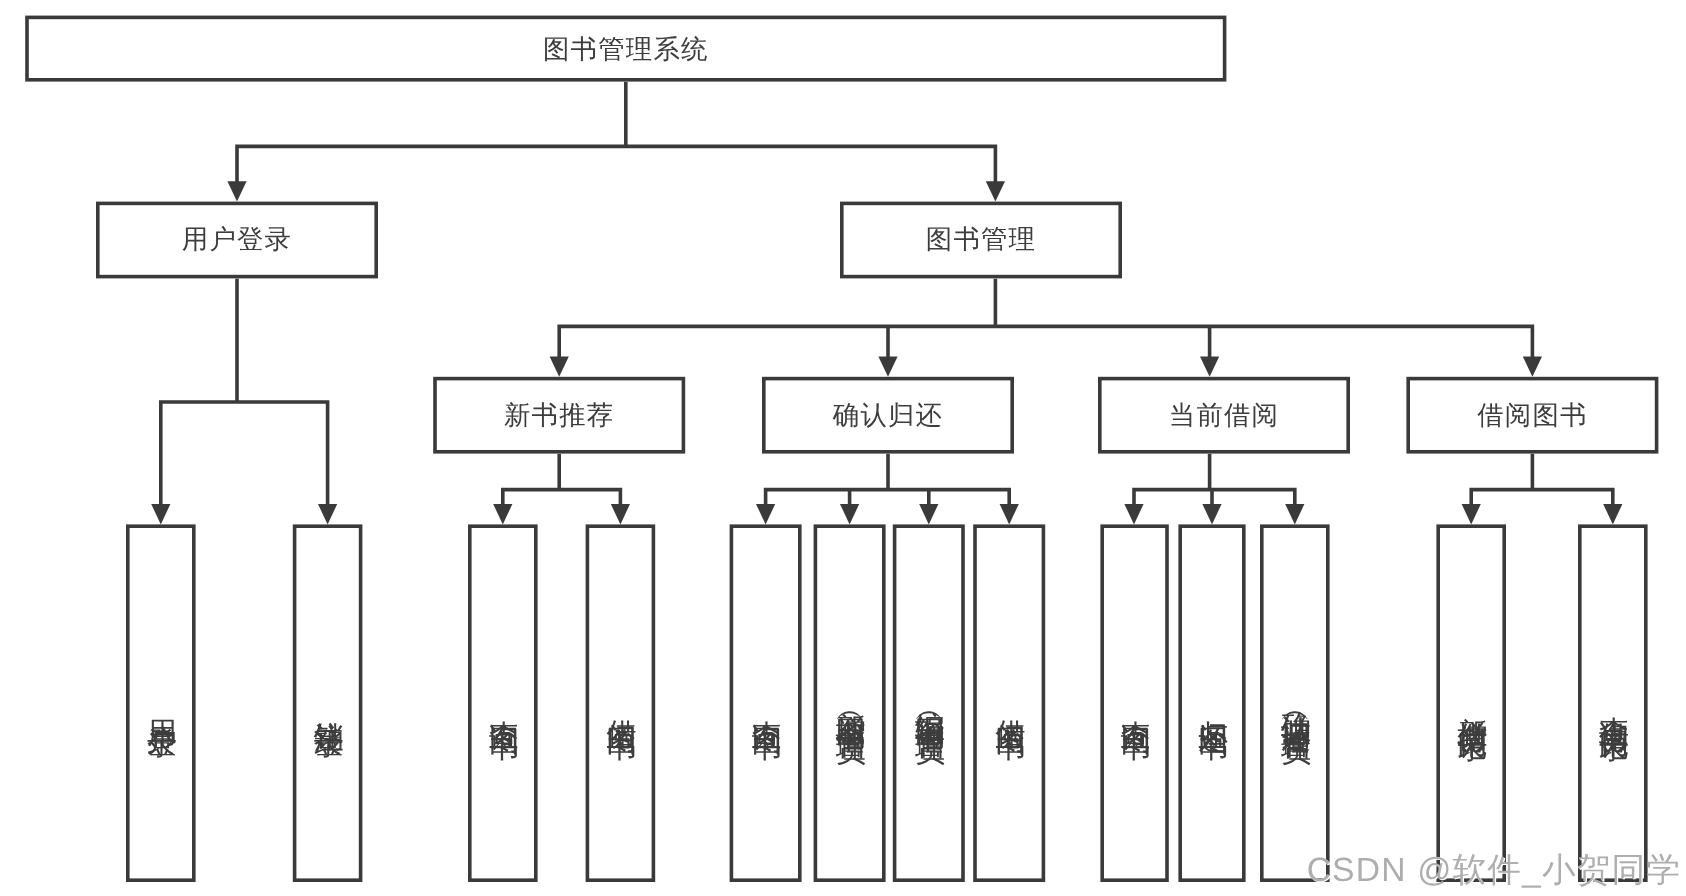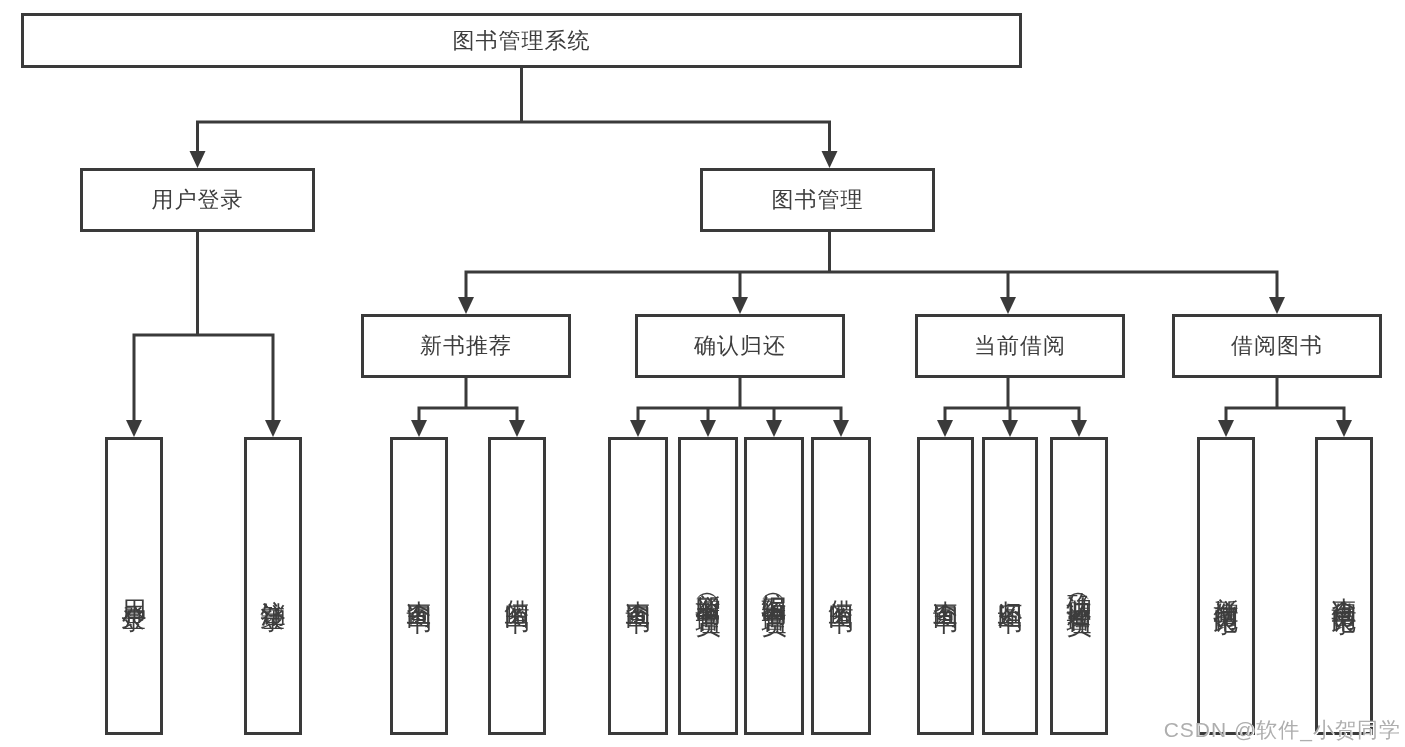--- a/index.html
+++ b/index.html
@@ -21,21 +21,21 @@
   .node.h { font-size:22px; letter-spacing:1px; white-space:nowrap; }
   .node.v span {
     writing-mode:vertical-rl;
     text-orientation:mixed;
     font-size:25px;
     letter-spacing:3px;
     line-height:1;
   }
   .watermark {
     position:absolute; right:4px; bottom:3px;
-    font-size:21px; color:#aeaeae;
+    font-size:28px; color:#aeaeae;
     text-shadow:1px 1px 0 #ffffff;
     letter-spacing:1px;
     z-index:5;
     pointer-events:none;
   }
 </style>
 </head>
 <body>
 
 <div class="stage">

